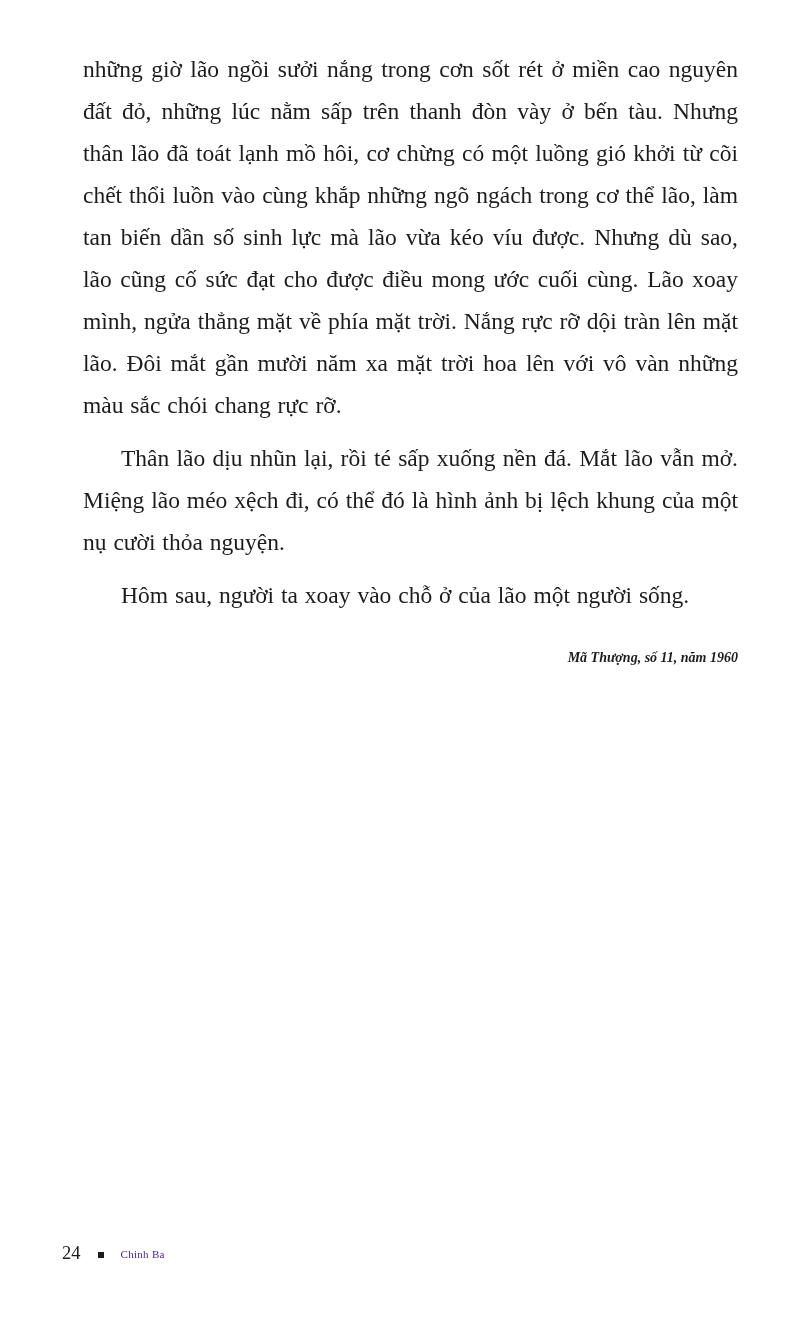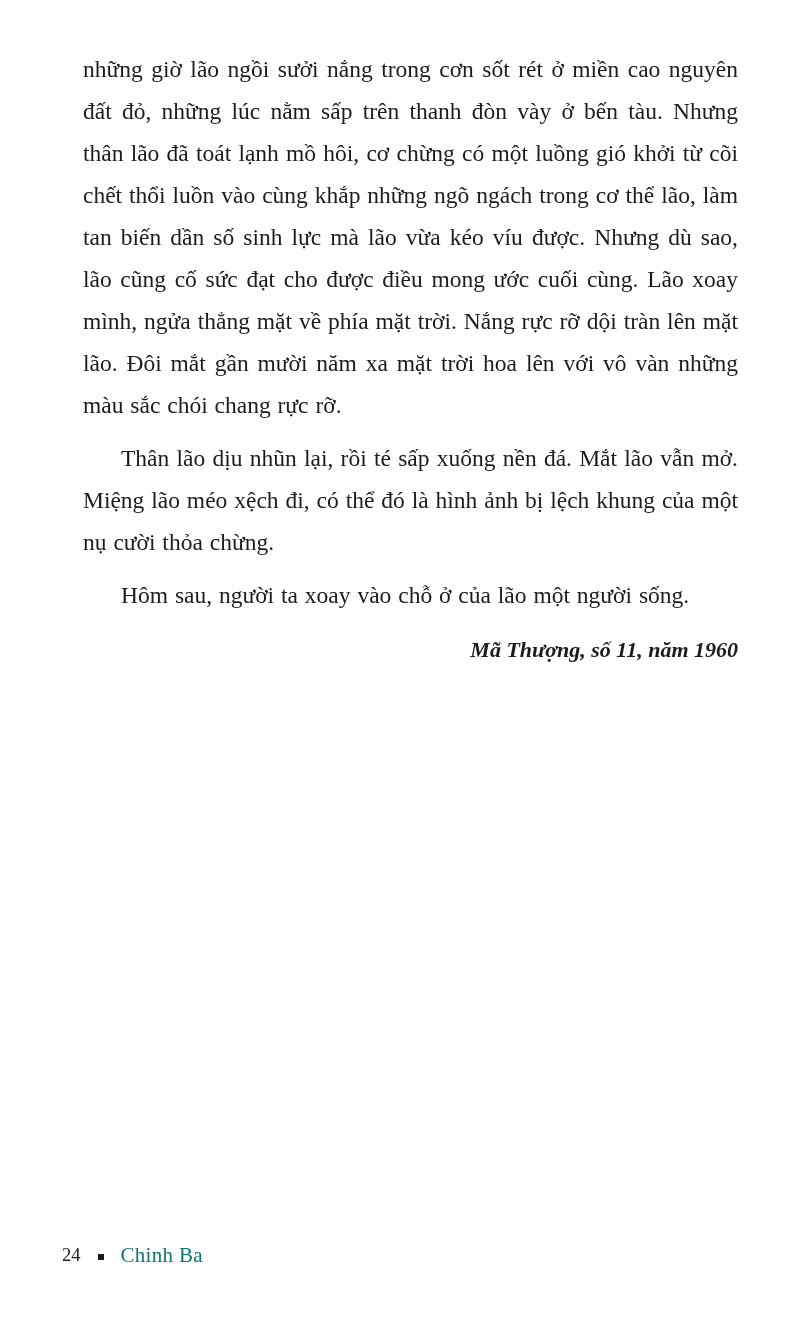--- a/index.html
+++ b/index.html
@@ -32,23 +32,23 @@
     font-size: 23.5px;
     line-height: 42px;
     text-align: justify;
     margin: 0 0 11px 0;
     word-spacing: 1px;
   }
   .para.indented {
     text-indent: 38px;
   }
   .attribution {
-    margin-top: 20px;
+    margin-top: 28px;
     text-align: right;
-    font-size: 22px;
+    font-size: 14px;
     font-weight: bold;
     font-style: italic;
     line-height: 28px;
   }
   .footer {
     position: absolute;
     left: 62px;
     top: 1243px;
     display: flex;
     align-items: center;
@@ -59,34 +59,34 @@
     color: #1c1c1c;
   }
   .footer .bullet {
     width: 6px;
     height: 6px;
     background: #1c1c1c;
     display: inline-block;
     margin-top: 2px;
   }
   .footer .book-title {
-    font-size: 21px;
-    color: #0f766e;
+    font-size: 11px;
+    color: #4c1d95;
     letter-spacing: 0.3px;
   }
 </style>
 </head>
 <body>
 
 <div class="page">
 
   <div class="text-block">
     <p class="para">những giờ lão ngồi sưởi nắng trong cơn sốt rét ở miền cao nguyên đất đỏ, những lúc nằm sấp trên thanh đòn vày ở bến tàu. Nhưng thân lão đã toát lạnh mồ hôi, cơ chừng có một luồng gió khởi từ cõi chết thổi luồn vào cùng khắp những ngõ ngách trong cơ thể lão, làm tan biến dần số sinh lực mà lão vừa kéo víu được. Nhưng dù sao, lão cũng cố sức đạt cho được điều mong ước cuối cùng. Lão xoay mình, ngửa thẳng mặt về phía mặt trời. Nắng rực rỡ dội tràn lên mặt lão. Đôi mắt gần mười năm xa mặt trời hoa lên với vô vàn những màu sắc chói chang rực rỡ.</p>
 
-    <p class="para indented">Thân lão dịu nhũn lại, rồi té sấp xuống nền đá. Mắt lão vẫn mở. Miệng lão méo xệch đi, có thể đó là hình ảnh bị lệch khung của một nụ cười thỏa chừng.</p>
+    <p class="para indented">Thân lão dịu nhũn lại, rồi té sấp xuống nền đá. Mắt lão vẫn mở. Miệng lão méo xệch đi, có thể đó là hình ảnh bị lệch khung của một nụ cười thỏa nguyện.</p>
 
     <p class="para indented">Hôm sau, người ta xoay vào chỗ ở của lão một người sống.</p>
 
     <div class="attribution">Mã Thượng, số 11, năm 1960</div>
   </div>
 
   <div class="footer">
     <span class="page-number">24</span>
     <span class="bullet"></span>
     <span class="book-title">Chinh Ba</span>

